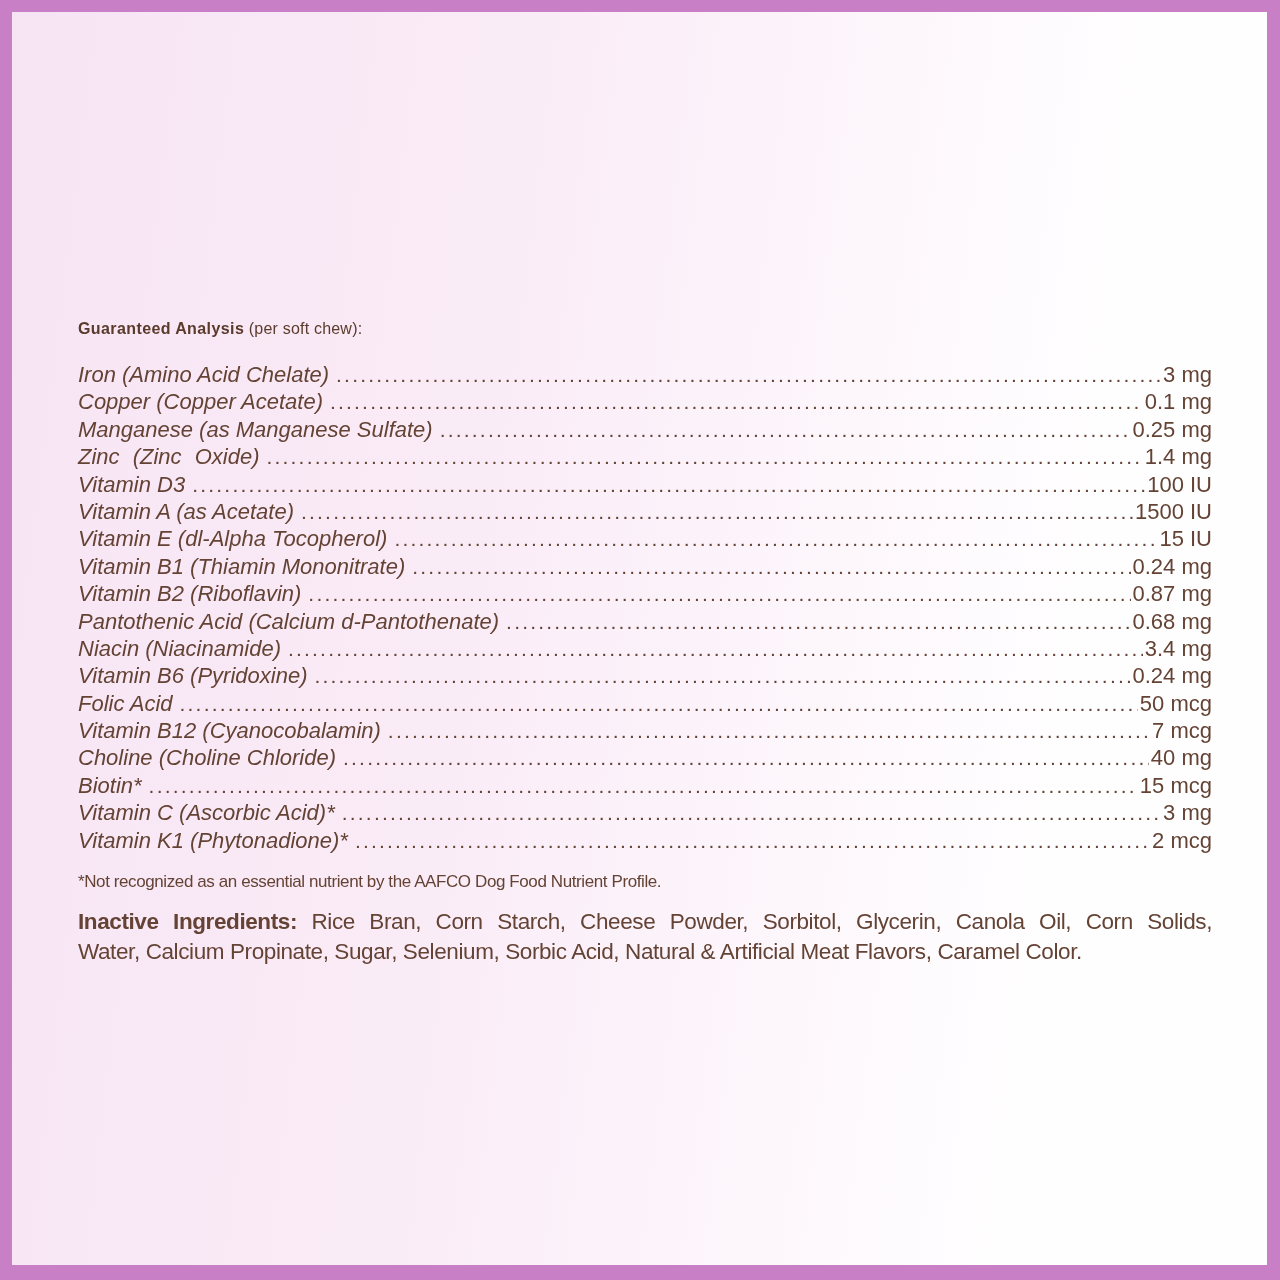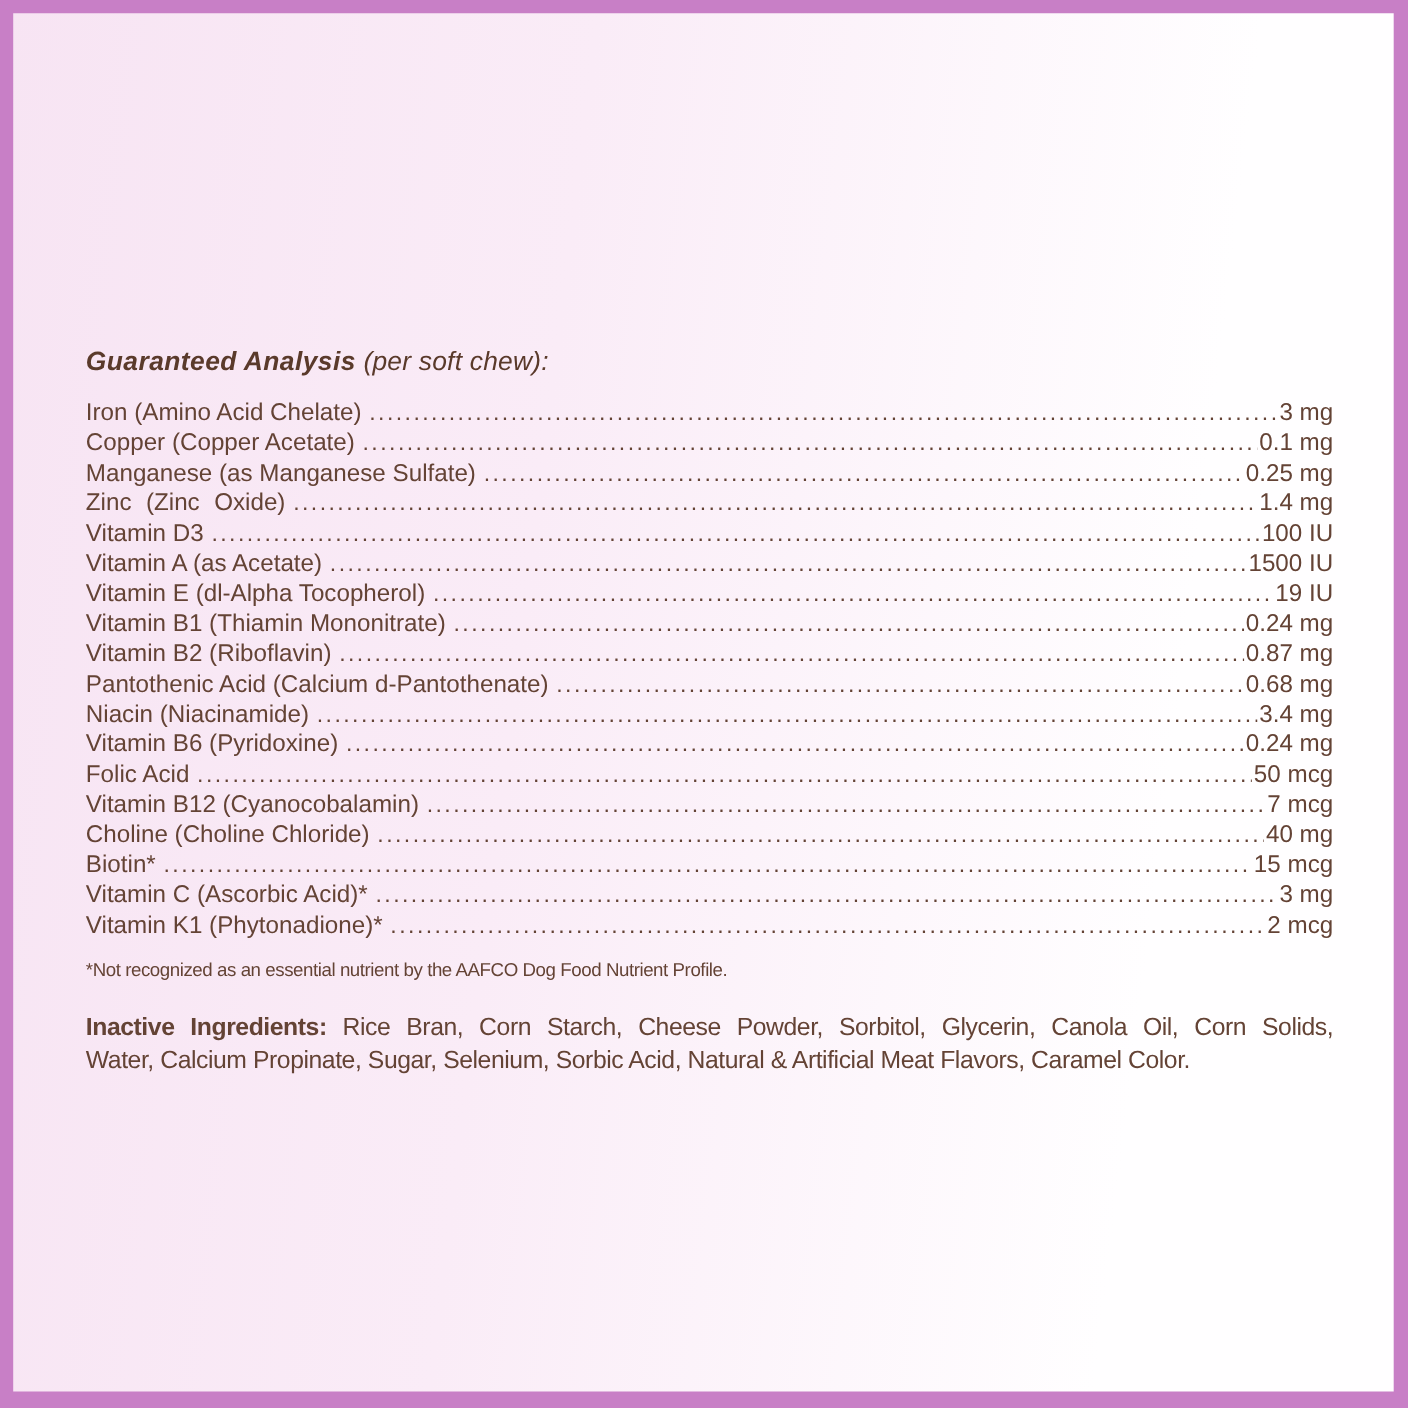--- a/index.html
+++ b/index.html
@@ -18,58 +18,57 @@
     border-style: solid;
     border-color: var(--border-color);
     border-width: 12px 13px 15px 12px;
     background: linear-gradient(97deg, var(--bg-left) 0%, var(--bg-mid) 38%, var(--bg-right) 80%, var(--bg-right) 100%);
     overflow: hidden;
   }
   .content {
     padding: 302px 55px 0 66px;
   }
   .title-line {
-    font-size: 24px;
+    font-size: 16px;
     line-height: 30px;
     color: var(--ink-dark);
     margin-bottom: 18px;
     letter-spacing: 0.2px;
-    font-style: italic;
   }
   .title-line .bold { font-weight: bold; letter-spacing: 0.4px; }
   .rows { }
   .row {
     display: flex;
     align-items: baseline;
     height: 27.4px;
     font-size: 22px;
     white-space: nowrap;
   }
-  .row .label { flex: 0 0 auto; }
+  .row .label { flex: 0 0 auto; font-style: italic; }
   .row .dots {
     flex: 1 1 auto;
     overflow: hidden;
     white-space: nowrap;
     margin: 0 2px 0 7px;
     min-width: 20px;
   }
   .row .dots::before {
     content: "...................................................................................................................................................................................................................................................................................................................................................................................................................";
     letter-spacing: 2.2px;
     font-size: 21px;
   }
   .row .value { flex: 0 0 auto; text-align: right; }
   .footnote {
     margin-top: 12px;
     font-size: 17px;
     line-height: 29px;
     letter-spacing: -0.4px;
   }
   .inactive {
-    margin-top: 23px;
+    margin-top: 11px;
     font-size: 22.5px;
     line-height: 30px;
     letter-spacing: -0.4px;
   }
   .inactive .line1 {
     text-align: justify;
     text-align-last: justify;
   }
   .inactive .bold { font-weight: bold; }
 </style>
@@ -116,21 +115,21 @@
 
     <div class="row">
       <span class="label">Vitamin A (as Acetate)</span>
       <span class="dots"></span>
       <span class="value">1500 IU</span>
     </div>
 
     <div class="row">
       <span class="label">Vitamin E (dl-Alpha Tocopherol)</span>
       <span class="dots"></span>
-      <span class="value">19 IU</span>
+      <span class="value">15 IU</span>
     </div>
 
     <div class="row">
       <span class="label">Vitamin B1 (Thiamin Mononitrate)</span>
       <span class="dots"></span>
       <span class="value">0.24 mg</span>
     </div>
 
     <div class="row">
       <span class="label">Vitamin B2 (Riboflavin)</span>

